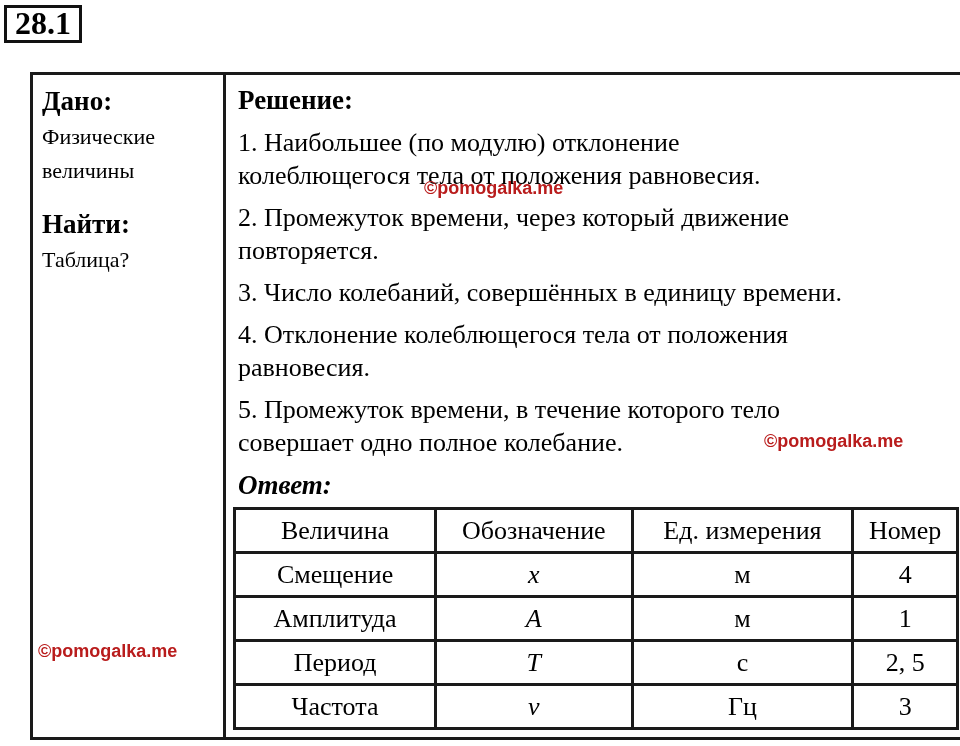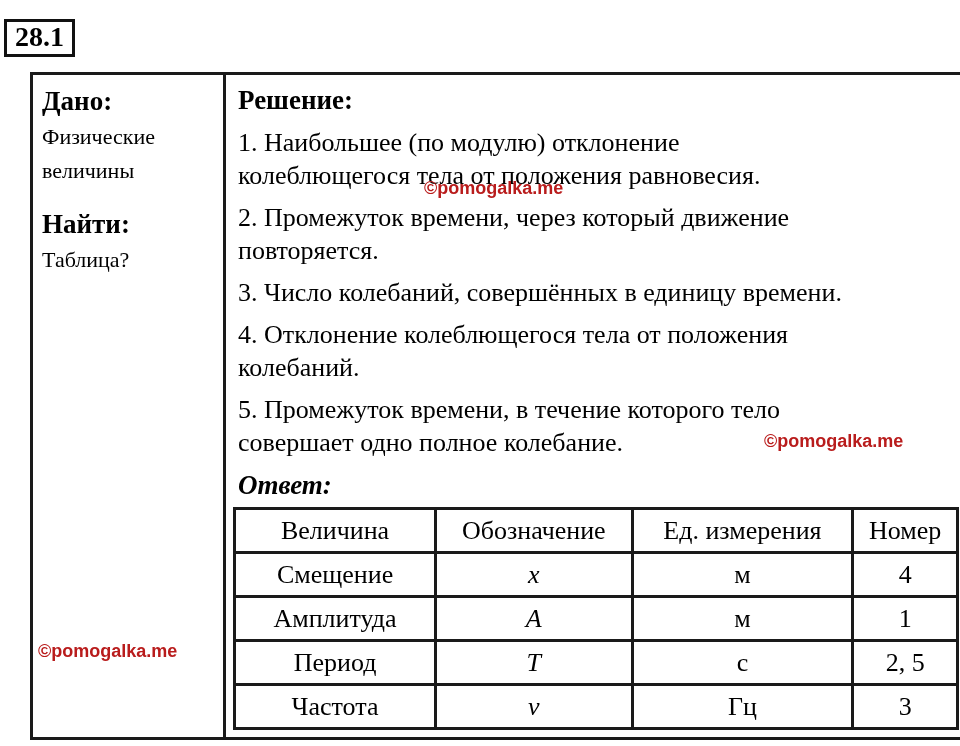--- a/index.html
+++ b/index.html
@@ -7,25 +7,25 @@
     width: 960px; height: 746px;
     background: #ffffff;
     font-family: "Liberation Serif", serif;
     color: #000;
     position: relative;
     overflow: hidden;
   }
 
   
   .problem-box {
-    position: absolute; left: 4px; top: 19px;
+    position: absolute; left: 4px; top: 5px;
     border: 3px solid #111;
     padding: 0 8px 2px 8px;
     font-weight: bold;
-    font-size: 28px;
+    font-size: 32px;
     line-height: 30px;
   }
 
   
   .main-table {
     position: absolute; left: 30px; top: 72px;
     width: 940px; height: 668px;
     border: 3px solid #1a1a1a;
     box-sizing: border-box;
     display: flex;
@@ -126,21 +126,21 @@
       <div class="sol-line">2. Промежуток времени, через который движение</div>
       <div class="sol-line">повторяется.</div>
     </div>
 
     <div class="sol-item">
       <div class="sol-line">3. Число колебаний, совершённых в единицу времени.</div>
     </div>
 
     <div class="sol-item">
       <div class="sol-line">4. Отклонение колеблющегося тела от положения</div>
-      <div class="sol-line">колебаний.</div>
+      <div class="sol-line">равновесия.</div>
     </div>
 
     <div class="sol-item">
       <div class="sol-line">5. Промежуток времени, в течение которого тело</div>
       <div class="sol-line">совершает одно полное колебание.</div>
     </div>
 
     <div class="answer-label">Ответ:</div>
 
     <table class="answer-table">

